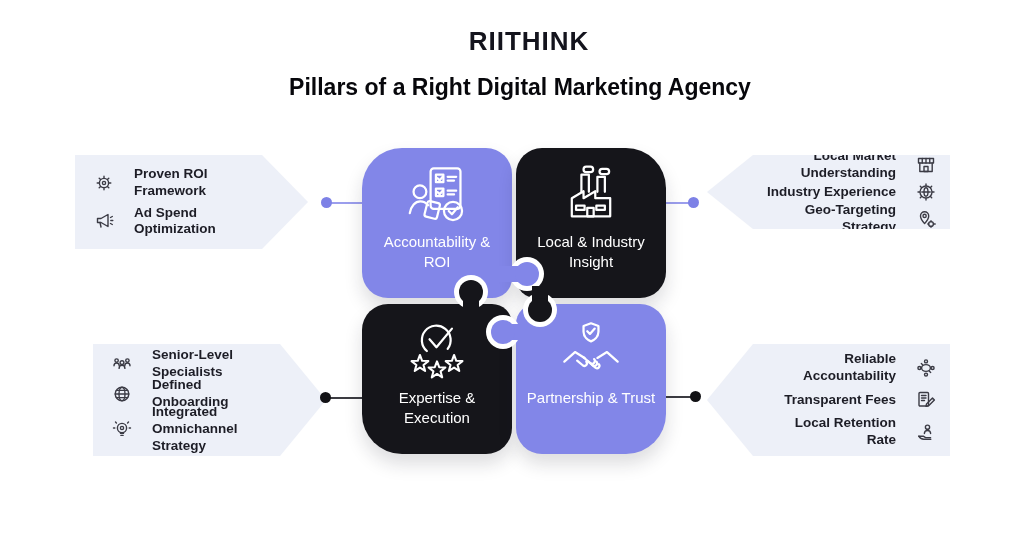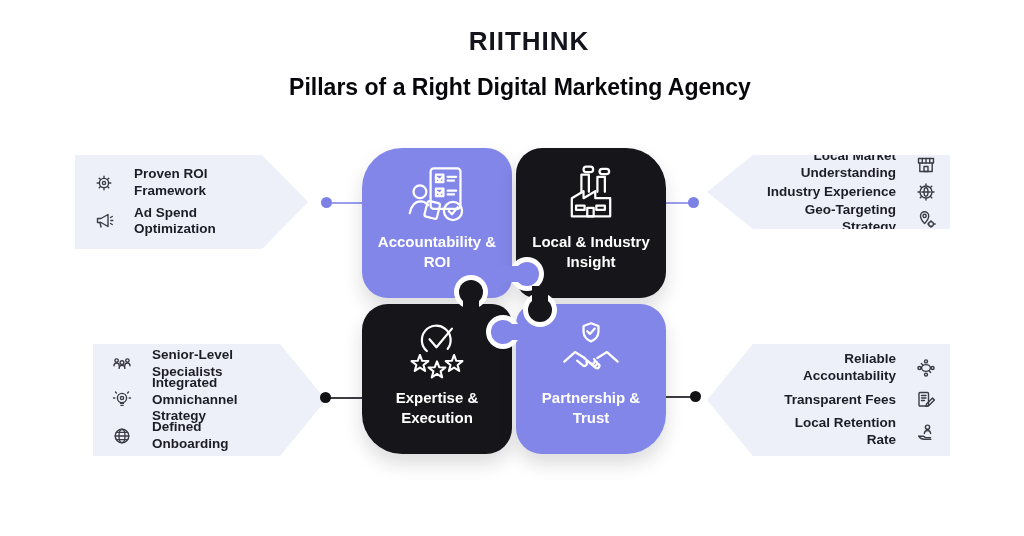--- a/index.html
+++ b/index.html
@@ -50,21 +50,21 @@
          box-shadow:0 10px 18px rgba(25,25,40,0.15);}
   .piece.purple{background:var(--purple);}
   .piece.black{background:var(--piece-black);}
   #piece-tl{left:0;top:0;border-radius:40px 26px 20px 26px;}
   #piece-tr{left:154px;top:0;border-radius:26px 40px 26px 20px;}
   #piece-bl{left:0;top:156px;border-radius:26px 20px 26px 40px;}
   #piece-br{left:154px;top:156px;border-radius:20px 26px 40px 26px;}
   .piece-icon{width:64px;height:64px;}
   .piece-icon svg{display:block;width:64px;height:64px;stroke:#fff;fill:none;
                   stroke-width:2.1;stroke-linecap:round;stroke-linejoin:round;}
-  .piece-label{color:#fff;font-weight:700;font-size:15px;line-height:1.32;text-align:center;}
+  .piece-label{color:#fff;font-weight:400;font-size:15px;line-height:1.32;text-align:center;}
   #piece-tl .piece-label{max-width:132px;}
   #piece-tr .piece-label{max-width:140px;}
   #piece-bl .piece-label{max-width:112px;}
   #piece-br .piece-label{max-width:132px;}
   .notch{position:absolute;width:34px;height:34px;border-radius:50%;background:#fff;z-index:2;}
   .bulb{position:absolute;width:24px;height:24px;border-radius:50%;z-index:3;}
   .neck{position:absolute;z-index:3;}
   .purple-bg{background:var(--purple);}
   .black-bg{background:var(--piece-black);}
 </style>
@@ -145,37 +145,37 @@
             <path d="M12.8 11.8c0-1.6 1.2-2.8 2.6-2.8s2.6 1.2 2.6 2.8"></path>
             <circle cx="10" cy="8.6" r="1.9"></circle>
             <path d="M7.1 14.4c0-1.8 1.3-3.1 2.9-3.1s2.9 1.3 2.9 3.1"></path>
           </svg>
         </span>
       <span class="plabel">Senior-Level Specialists</span>
     </div>
     <div class="prow">
       <span class="picon">
           <svg viewBox="0 0 20 20">
+            <circle cx="10" cy="10" r="6.8"></circle>
+            <ellipse cx="10" cy="10" rx="3" ry="6.8"></ellipse>
+            <path d="M3.2 10h13.6M4.3 6.4h11.4M4.3 13.6h11.4"></path>
+          </svg>
+        </span>
+      <span class="plabel">Defined Onboarding</span>
+    </div>
+    <div class="prow">
+      <span class="picon">
+          <svg viewBox="0 0 20 20">
             <circle cx="10" cy="8" r="4.6"></circle>
             <circle cx="10" cy="8" r="1.6"></circle>
             <path d="M8.5 13.4h3M8.9 15.4h2.2"></path>
             <path d="M2.8 8H1.5M18.5 8h-1.3M4.4 3l-.9-.9M15.6 3l.9-.9"></path>
           </svg>
         </span>
       <span class="plabel">Integrated Omnichannel Strategy</span>
-    </div>
-    <div class="prow">
-      <span class="picon">
-          <svg viewBox="0 0 20 20">
-            <circle cx="10" cy="10" r="6.8"></circle>
-            <ellipse cx="10" cy="10" rx="3" ry="6.8"></ellipse>
-            <path d="M3.2 10h13.6M4.3 6.4h11.4M4.3 13.6h11.4"></path>
-          </svg>
-        </span>
-      <span class="plabel">Defined Onboarding</span>
     </div>
   </div>
 
   <div class="panel right" id="panel-br">
     <div class="prow">
       <span class="picon">
           <svg viewBox="0 0 20 20">
             <ellipse cx="10" cy="10" rx="4.4" ry="3.4"></ellipse>
             <circle cx="10" cy="3.4" r="1.5"></circle>
             <circle cx="10" cy="16.6" r="1.5"></circle>

